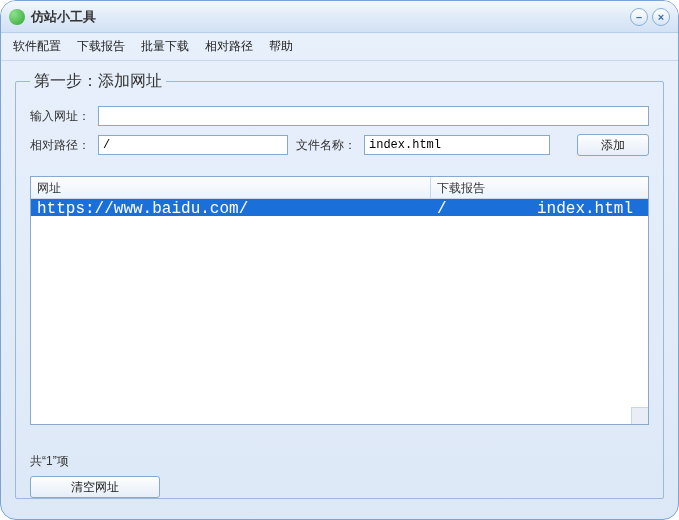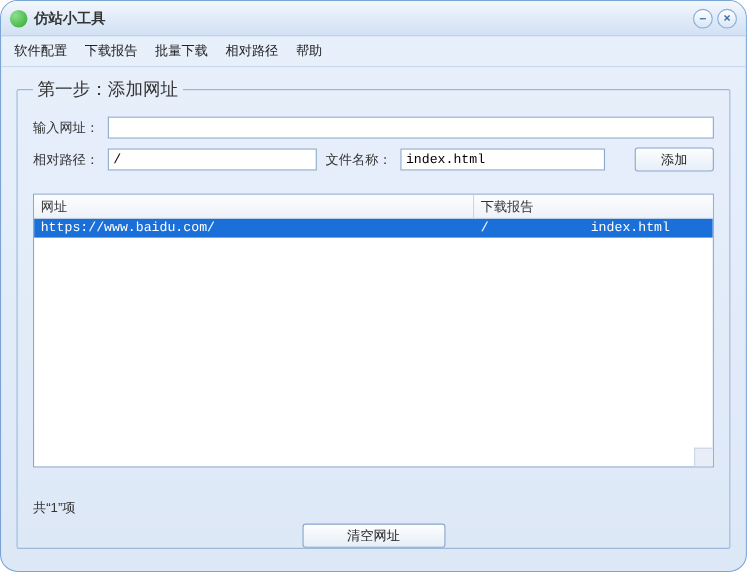--- a/index.html
+++ b/index.html
@@ -73,36 +73,35 @@
   background: linear-gradient(to bottom, #fcfdff, #eef3fa);
   border-bottom: 1px solid #c9d6e8;
 }
 .thead .th {
   border-right: 1px solid #c9d6e8; padding: 3px 6px; color: #333;
 }
 .th:last-child { border-right: none; }
 .tbody .tr { display: flex; height: 17px; }
 .tbody .tr.selected { background: #1a6fd8; color: #fff; }
 .tbody .td {
-  padding: 1px 6px; font-family: "Courier New", monospace; font-size: 12px;
+  padding: 1px 6px; font-family: "Courier New", monospace; font-size: 16px;
   border-right: 1px solid transparent;
   white-space: nowrap; overflow: hidden;
 }
 .col-a { width: 400px; }
 .col-b { width: 100px; }
 .col-c { flex: 1; }
 .scroll-corner {
   position: absolute; bottom: 0; right: 0; width: 17px; height: 17px;
   background: #e9eef6; border-left: 1px solid #c9d6e8; border-top: 1px solid #c9d6e8;
 }
 .status { margin-top: 28px; color: #333; }
 .footer-row {
   display: flex; justify-content: space-between; align-items: center;
   margin-top: 6px;
-  flex-direction: column;
 }
 </style>
 </head>
 <body>
 
 <div class="window">
   <div class="titlebar">
     <div class="app-icon"></div>
     <div class="title">仿站小工具</div>
     <div class="ctrl">–</div>

